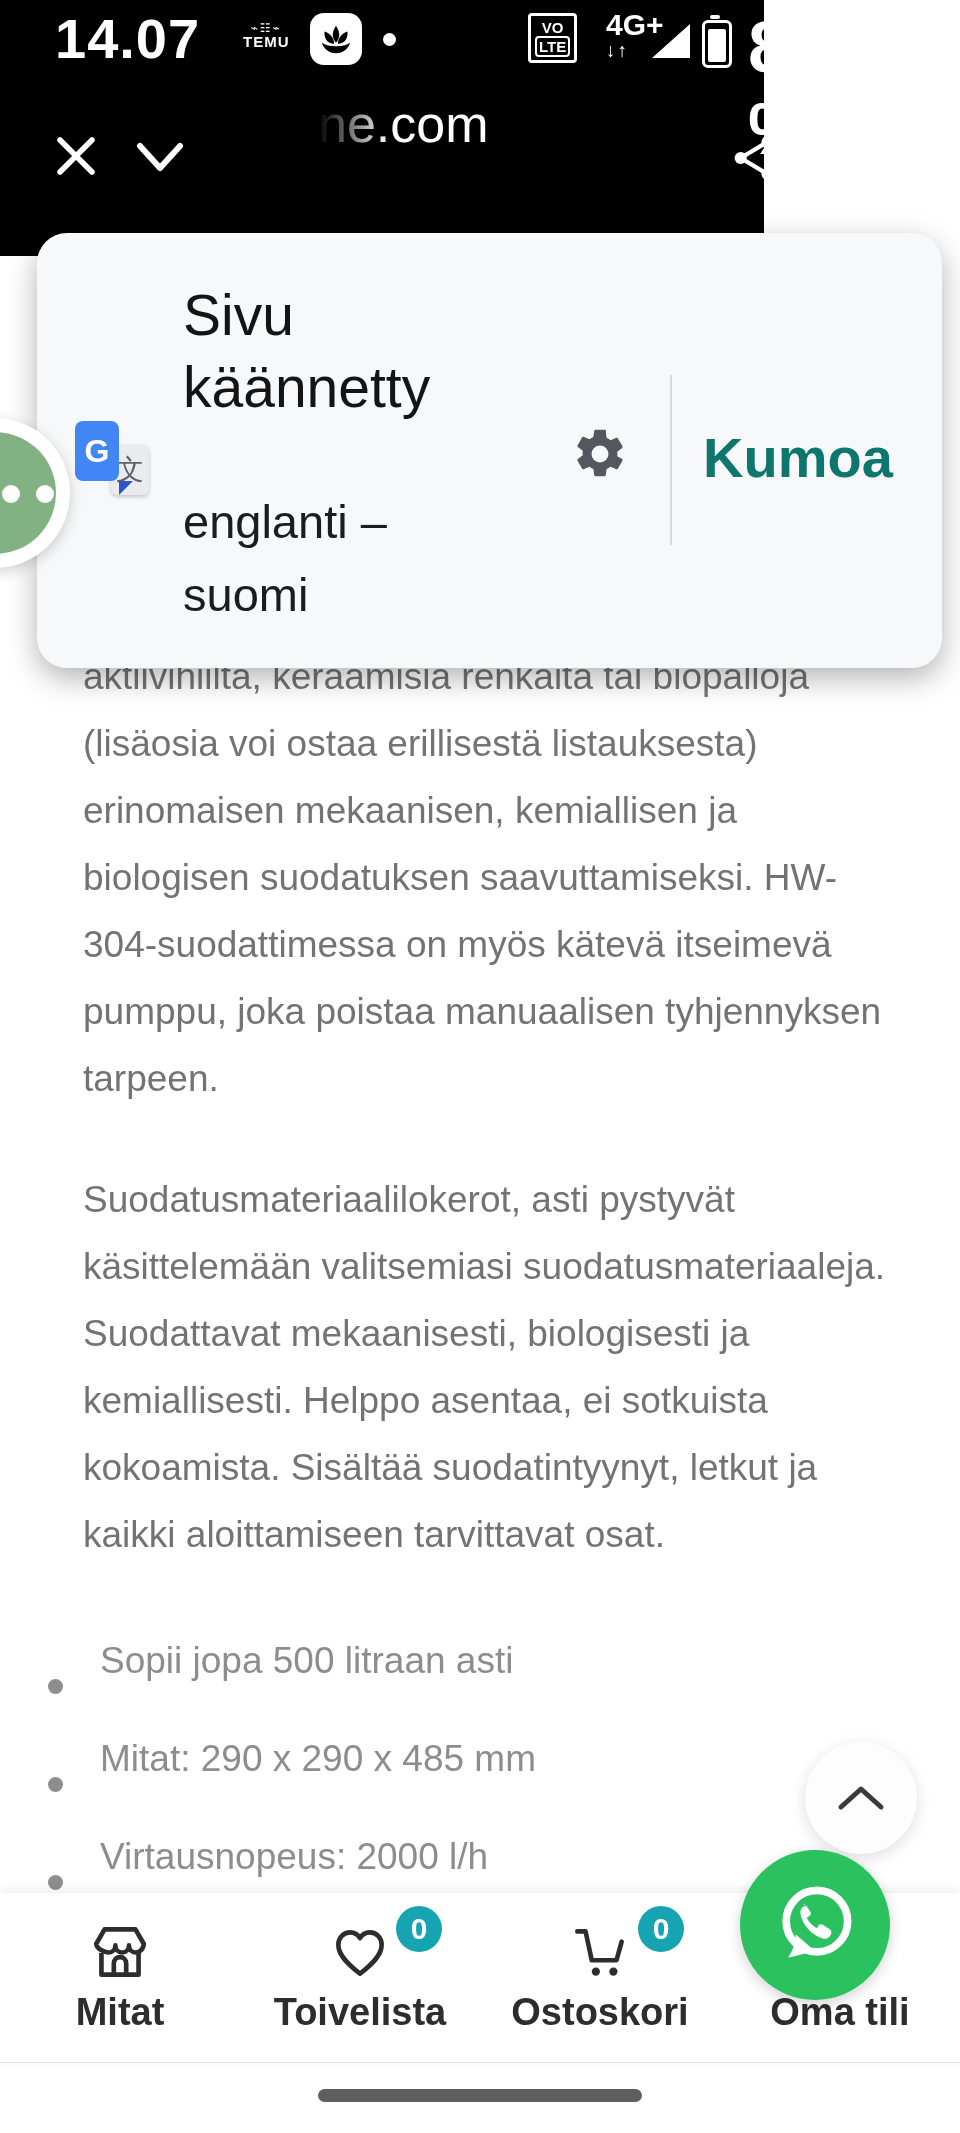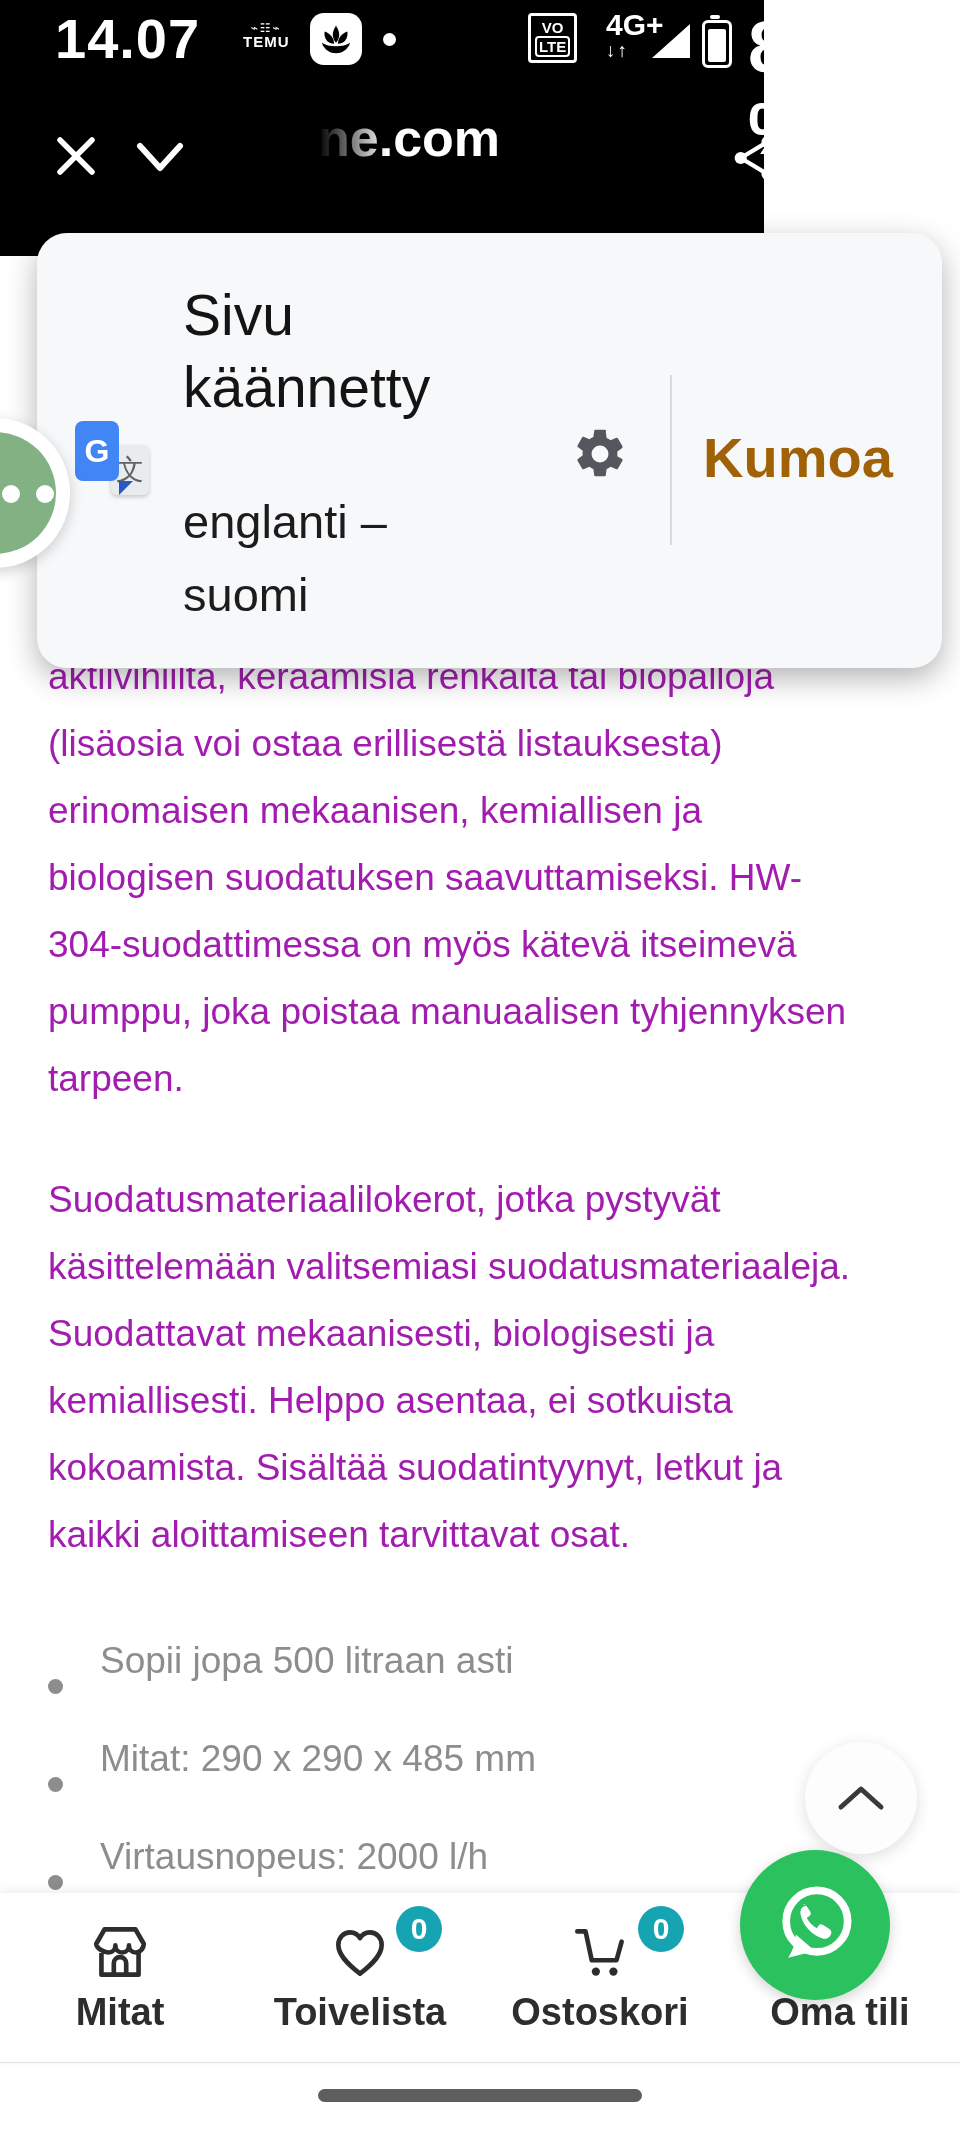--- a/index.html
+++ b/index.html
@@ -28,35 +28,35 @@
   .batt-fill{position:absolute;left:3px;right:3px;bottom:3px;height:78%;background:#fff;border-radius:2px;}
   .url{color:#fff;font-size:52px;
        -webkit-mask-image:linear-gradient(90deg,transparent 0,#000 70px);
        mask-image:linear-gradient(90deg,transparent 0,#000 70px);}
   
   #popup{left:37px;top:233px;width:905px;height:435px;background:#f7f8fa;
          border-radius:30px;z-index:20;box-shadow:0 10px 30px rgba(0,0,0,0.30);}
   .pp-title{color:#141414;font-size:57px;line-height:72px;width:340px;}
   .pp-sub{color:#1c1c1c;font-size:47px;line-height:73px;width:280px;}
   .pp-div{width:2px;background:#d8dadd;}
-  .pp-undo{color:#a16207;font-size:56px;font-weight:600;}
+  .pp-undo{color:#0f766e;font-size:56px;font-weight:600;}
   .gt-blue{width:44px;height:60px;background:#4285f4;border-radius:8px;
            display:flex;align-items:center;justify-content:center;
            color:#fff;font-weight:bold;font-size:32px;z-index:2;}
   .gt-gray{width:38px;height:50px;background:#e9ebee;border-radius:6px;
            display:flex;align-items:center;justify-content:center;
            color:#5f6368;font-size:28px;z-index:1;box-shadow:0 2px 4px rgba(0,0,0,.2);}
   .gt-fold{width:0;height:0;border-top:14px solid #2a56c6;border-right:14px solid transparent;z-index:3;}
   
   .bubble-ring{width:150px;height:150px;border-radius:50%;background:#fff;
                box-shadow:0 4px 14px rgba(0,0,0,.18);z-index:30;}
   .bubble-green{width:122px;height:122px;border-radius:50%;background:#82b284;z-index:31;}
   .bubble-dot{width:18px;height:18px;border-radius:50%;background:#fff;z-index:32;}
   
-  .para{color:#a21caf;font-size:37px;font-weight:300;z-index:1;}
+  .para{color:#737373;font-size:37px;font-weight:300;z-index:1;margin-left:35px;}
   .para .ln{height:67px;line-height:67px;white-space:nowrap;}
   .bullet{height:67px;line-height:67px;margin-bottom:31px;white-space:nowrap;
           color:#8d8d8d;font-size:37px;font-weight:400;display:flex;align-items:flex-end;}
   .bdot{width:15px;height:15px;border-radius:50%;background:#8d8d8d;margin-right:37px;flex:0 0 auto;}
   
   #navbar{left:0;top:1893px;width:960px;height:169px;background:#fff;z-index:15;
           box-shadow:0 -3px 10px rgba(0,0,0,0.07);border-bottom:1px solid #e2e2e2;
           display:flex;}
   .nav-item{flex:1;position:relative;display:flex;flex-direction:column;
             align-items:center;justify-content:flex-start;padding-top:26px;}
@@ -118,21 +118,21 @@
     <div class="abs st-right" style="left:748px;top:6px;font-size:72px;">82 %</div>
 
     <svg class="abs" style="left:52px;top:132px;" width="48" height="48" viewBox="0 0 48 48">
       <path d="M8 8 L40 40 M40 8 L8 40" stroke="#fff" stroke-width="5.5" stroke-linecap="round" fill="none"></path>
     </svg>
 
     <svg class="abs" style="left:132px;top:140px;" width="56" height="36" viewBox="0 0 56 36">
       <path d="M8 6 L28 28 L48 6" stroke="#fff" stroke-width="6" stroke-linecap="round" stroke-linejoin="round" fill="none"></path>
     </svg>
 
-    <div class="abs url" style="left:318px;top:108px;font-weight:bold;">ne.com</div>
+    <div class="abs url" style="left:318px;top:94px;">ne.com</div>
 
     <svg class="abs" style="left:730px;top:132px;" width="50" height="52" viewBox="0 0 28 28">
       <circle cx="21" cy="5" r="3.4" fill="#fff"></circle>
       <circle cx="6" cy="14" r="3.4" fill="#fff"></circle>
       <circle cx="21" cy="23" r="3.4" fill="#fff"></circle>
       <path d="M6 14 L21 5 M6 14 L21 23" stroke="#fff" stroke-width="2.4" fill="none"></path>
     </svg>
 
     <div class="abs" style="left:856px;top:128px;width:12px;">
       <div style="width:11px;height:11px;border-radius:50%;background:#fff;margin-bottom:11px;"></div>
@@ -145,21 +145,21 @@
     <div class="ln">aktiivihiiltä, keraamisia renkaita tai biopalloja</div>
     <div class="ln">(lisäosia voi ostaa erillisestä listauksesta)</div>
     <div class="ln">erinomaisen mekaanisen, kemiallisen ja</div>
     <div class="ln">biologisen suodatuksen saavuttamiseksi. HW-</div>
     <div class="ln">304-suodattimessa on myös kätevä itseimevä</div>
     <div class="ln">pumppu, joka poistaa manuaalisen tyhjennyksen</div>
     <div class="ln">tarpeen.</div>
   </div>
 
   <div class="abs para" style="left:48px;top:1166px;">
-    <div class="ln">Suodatusmateriaalilokerot, jotka pystyvät</div>
+    <div class="ln">Suodatusmateriaalilokerot, asti pystyvät</div>
     <div class="ln">käsittelemään valitsemiasi suodatusmateriaaleja.</div>
     <div class="ln">Suodattavat mekaanisesti, biologisesti ja</div>
     <div class="ln">kemiallisesti. Helppo asentaa, ei sotkuista</div>
     <div class="ln">kokoamista. Sisältää suodatintyynyt, letkut ja</div>
     <div class="ln">kaikki aloittamiseen tarvittavat osat.</div>
   </div>
 
   <div class="abs" style="left:48px;top:1627px;">
     <div class="bullet">
       <span class="bdot"></span>

